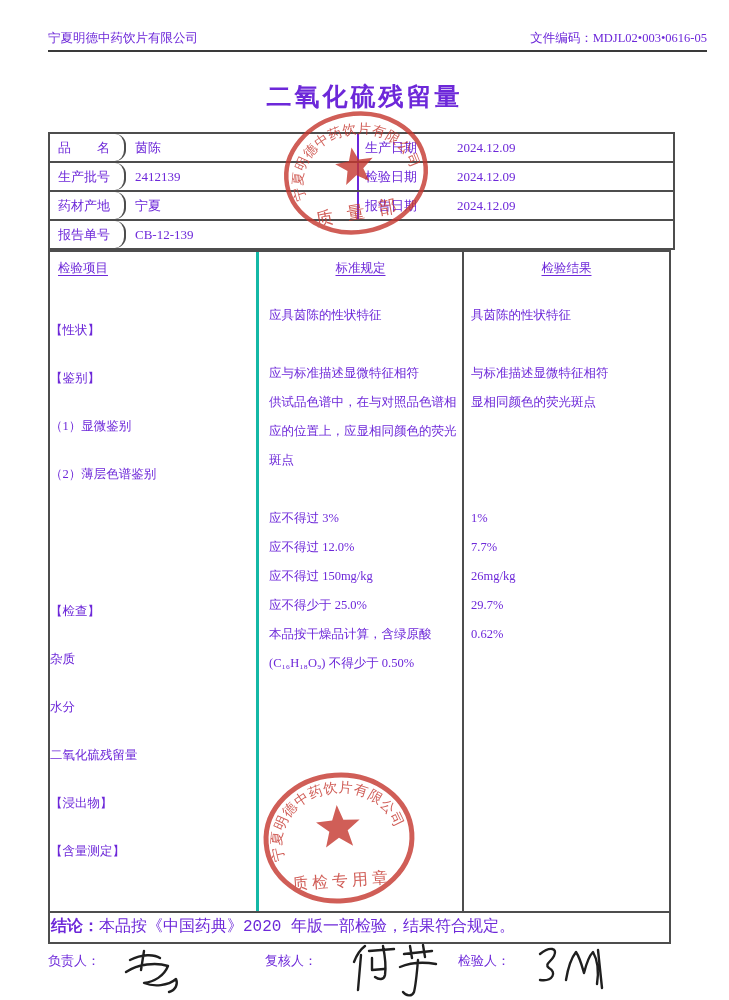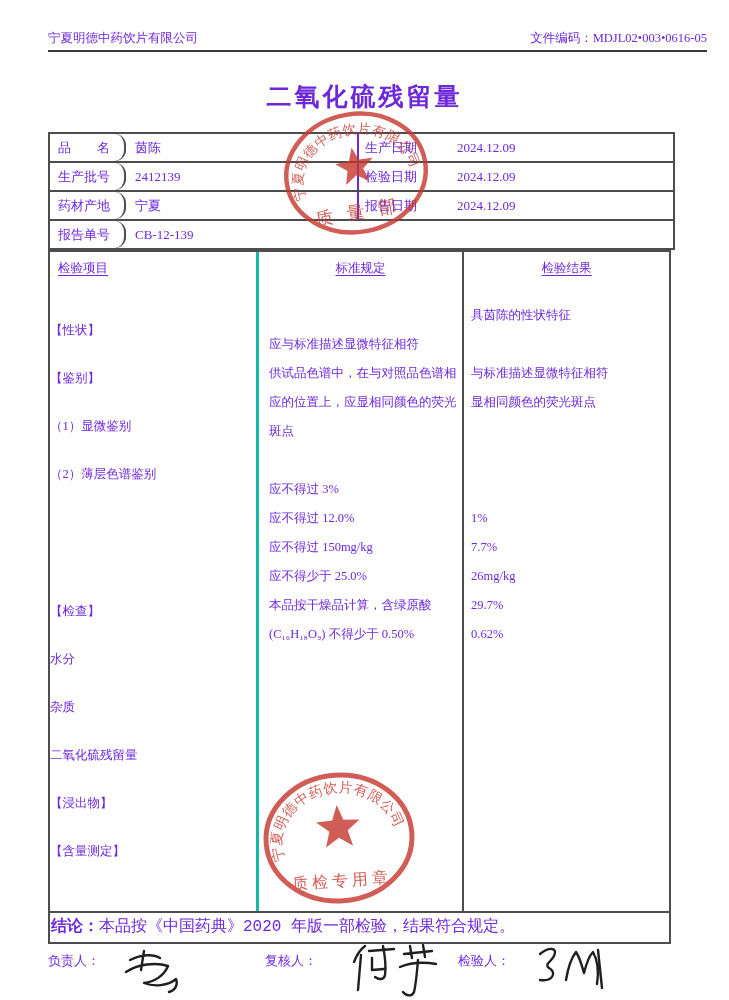--- a/index.html
+++ b/index.html
@@ -89,29 +89,30 @@
     <div class="cols">
       <div class="col col1">
         <div class="col-header"><span>检验项目</span></div>
         <div class="tline">【性状】</div>
         <div class="tline">【鉴别】</div>
         <div class="tline">（1）显微鉴别</div>
         <div class="tline">（2）薄层色谱鉴别</div>
         <div class="tline"></div>
         <div class="tline"></div>
         <div class="tline">【检查】</div>
+        <div class="tline">杂质</div>
         <div class="tline">水分</div>
-        <div class="tline">杂质</div>
         <div class="tline">二氧化硫残留量</div>
         <div class="tline">【浸出物】</div>
         <div class="tline">【含量测定】</div>
         <div class="tline"></div>
       </div>
       <div class="col col2">
         <div class="col-header"><span>标准规定</span></div>
+        <div class="tline">应具茵陈的性状特征</div>
         <div class="tline"></div>
         <div class="tline">应与标准描述显微特征相符</div>
         <div class="tline">供试品色谱中，在与对照品色谱相</div>
         <div class="tline">应的位置上，应显相同颜色的荧光</div>
         <div class="tline">斑点</div>
         <div class="tline"></div>
         <div class="tline">应不得过 3%</div>
         <div class="tline">应不得过 12.0%</div>
         <div class="tline">应不得过 150mg/kg</div>
         <div class="tline">应不得少于 25.0%</div>

